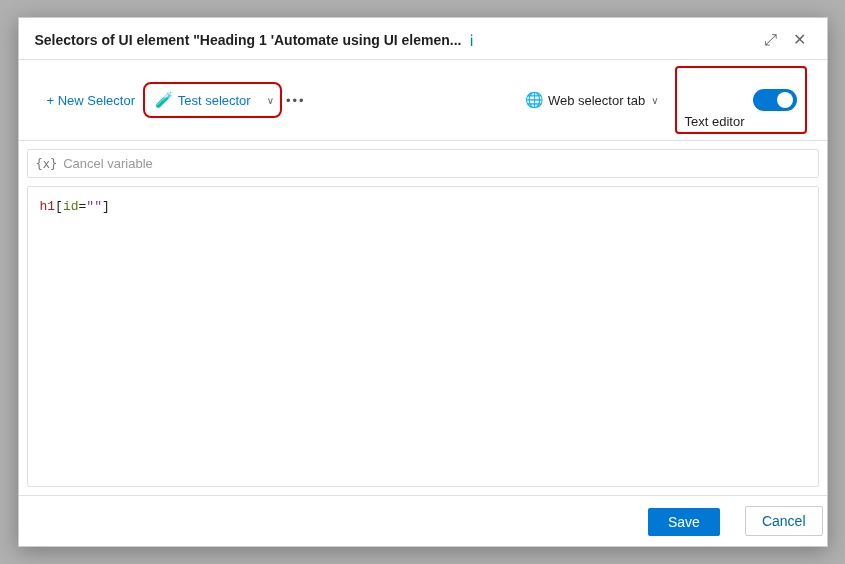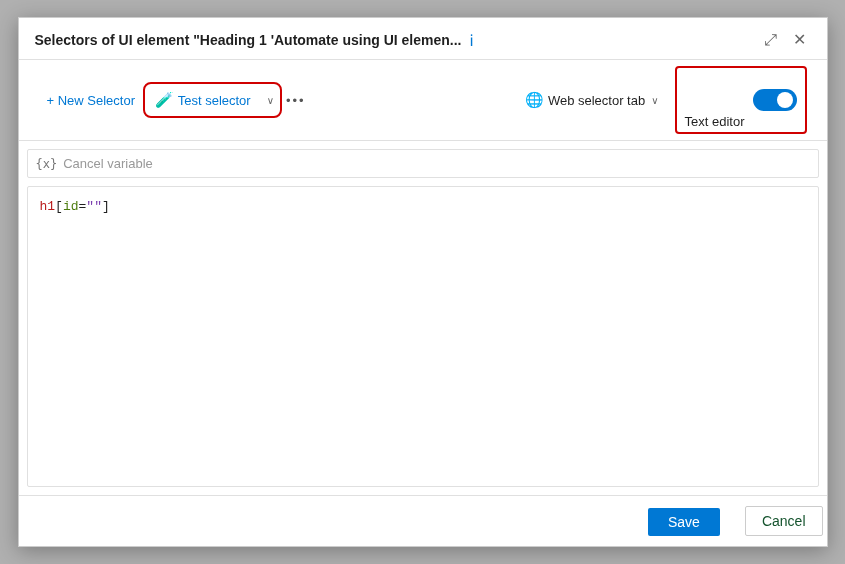--- a/index.html
+++ b/index.html
@@ -272,21 +272,21 @@
       border: none;
       padding: 6px 20px;
       border-radius: 2px;
       cursor: pointer;
       font-size: 14px;
       font-family: 'Segoe UI', Arial, sans-serif;
     }
 
     .btn-cancel {
       background: #fff;
-      color: #14532d;
+      color: #0369a1;
       border: 1px solid #ccc;
       padding: 6px 16px;
       border-radius: 2px;
       cursor: pointer;
       font-size: 14px;
       font-family: 'Segoe UI', Arial, sans-serif;
     }
 
     
     .highlight-red {

